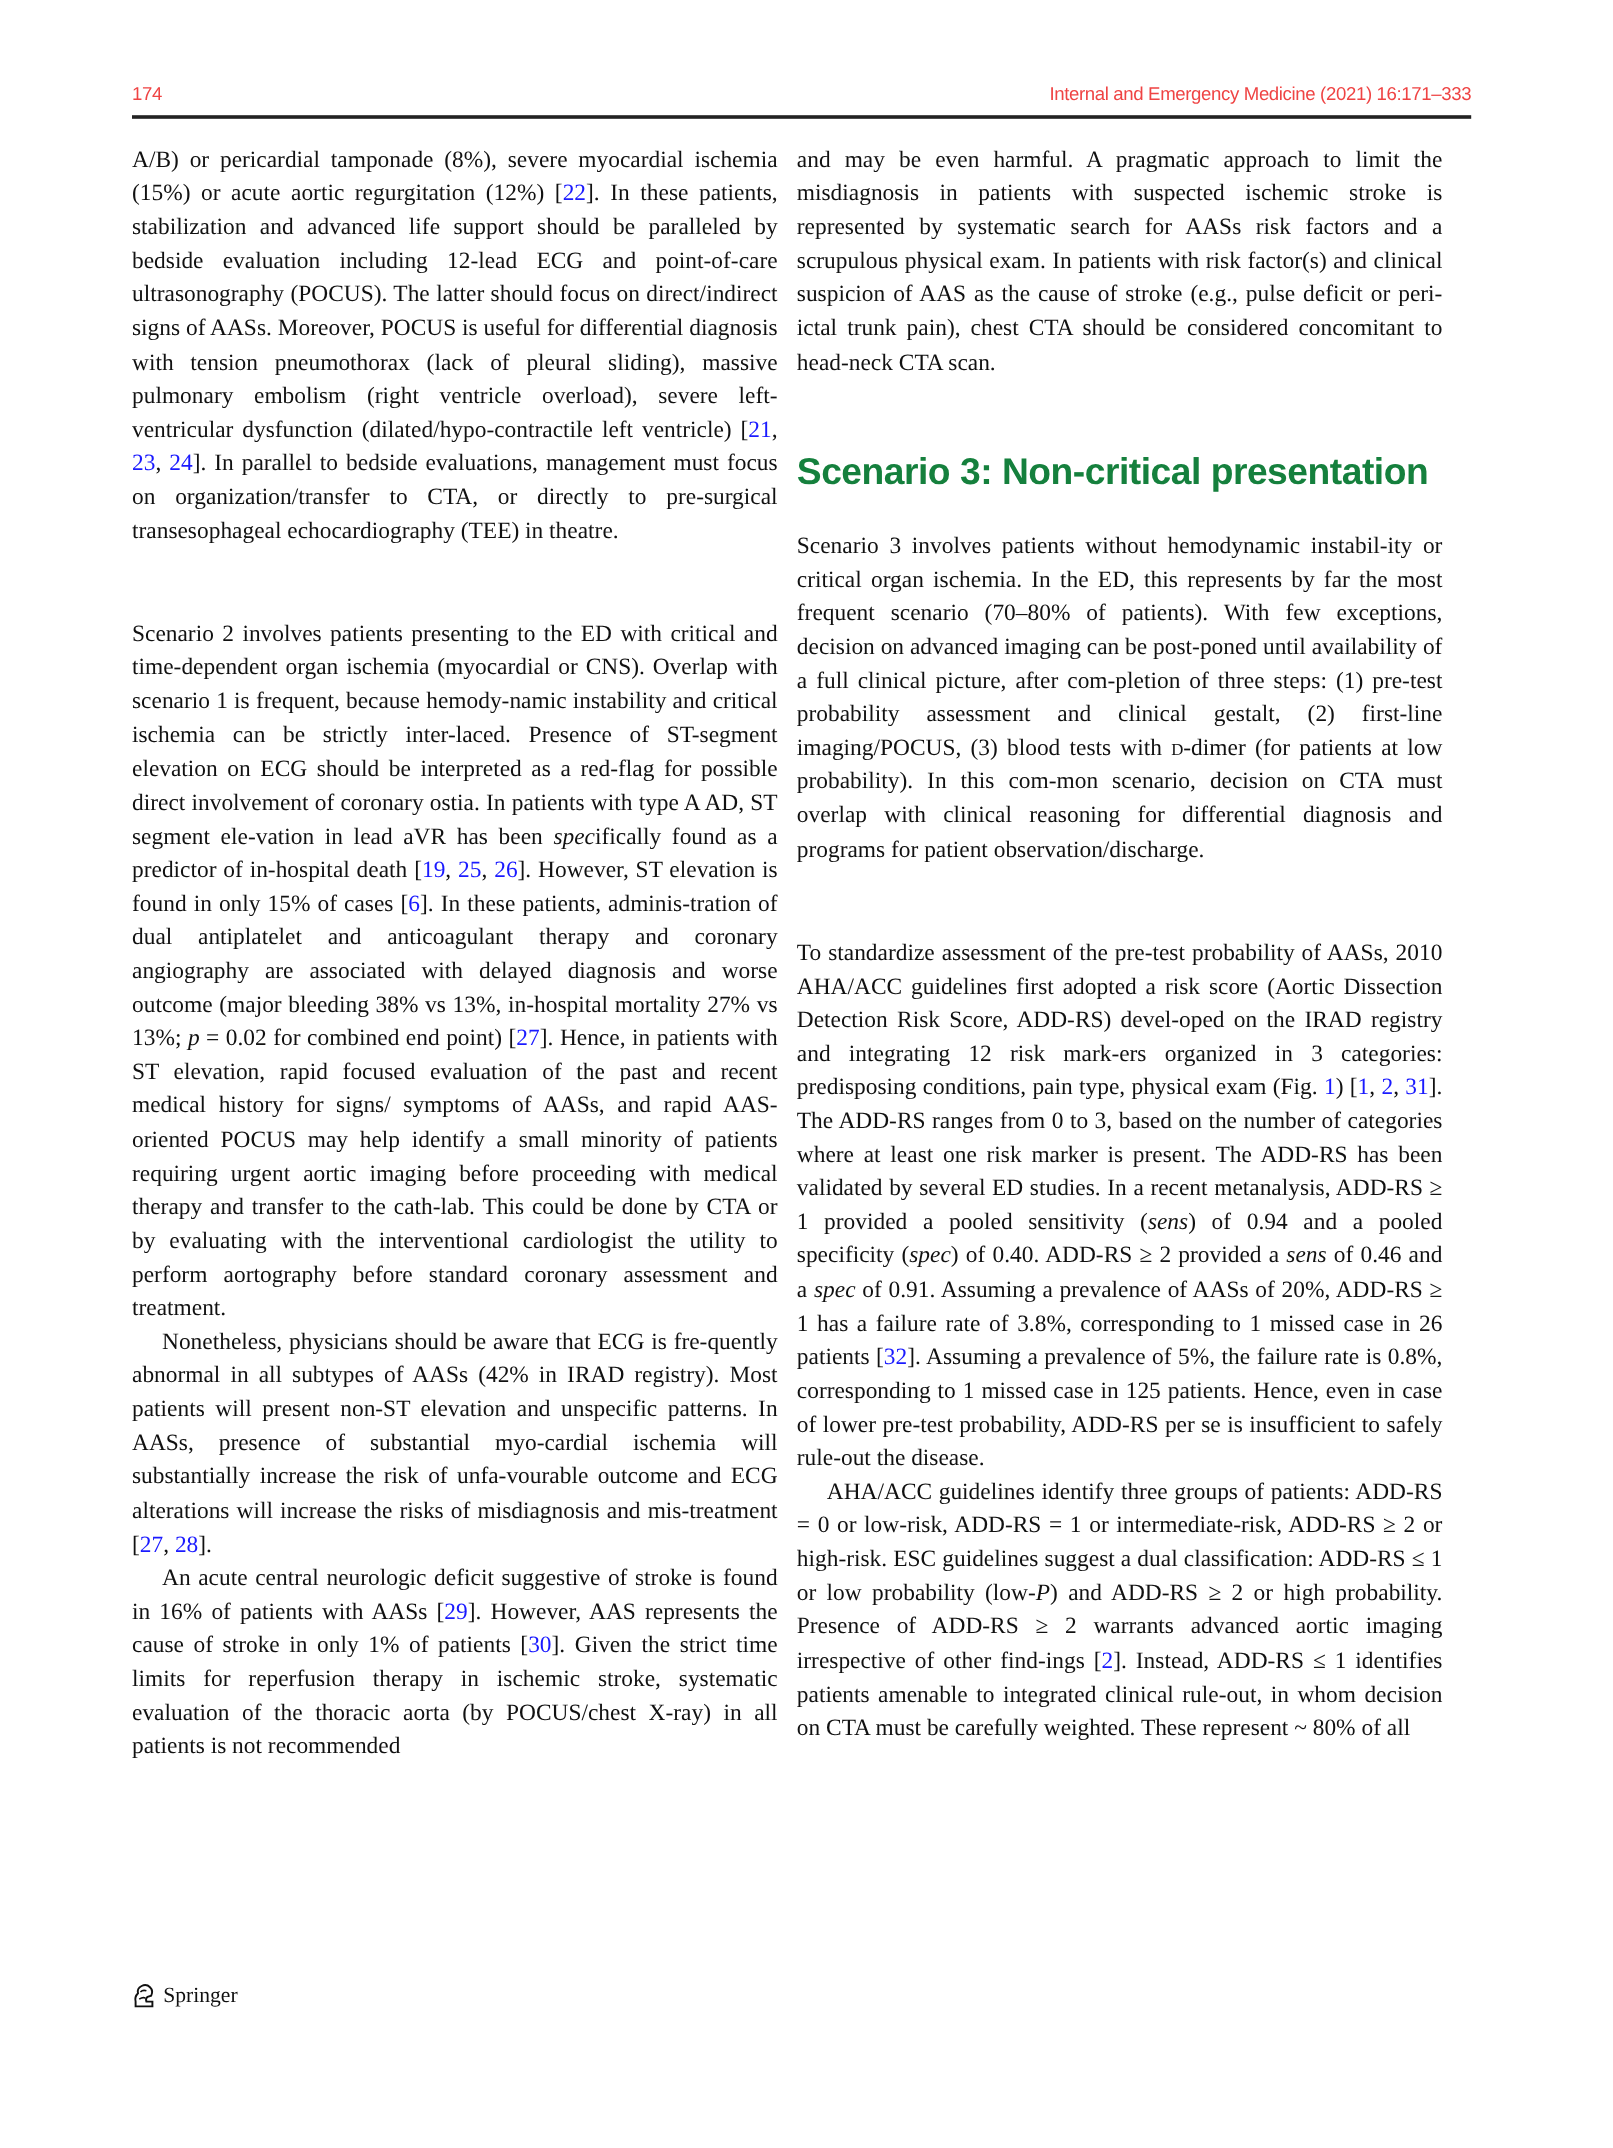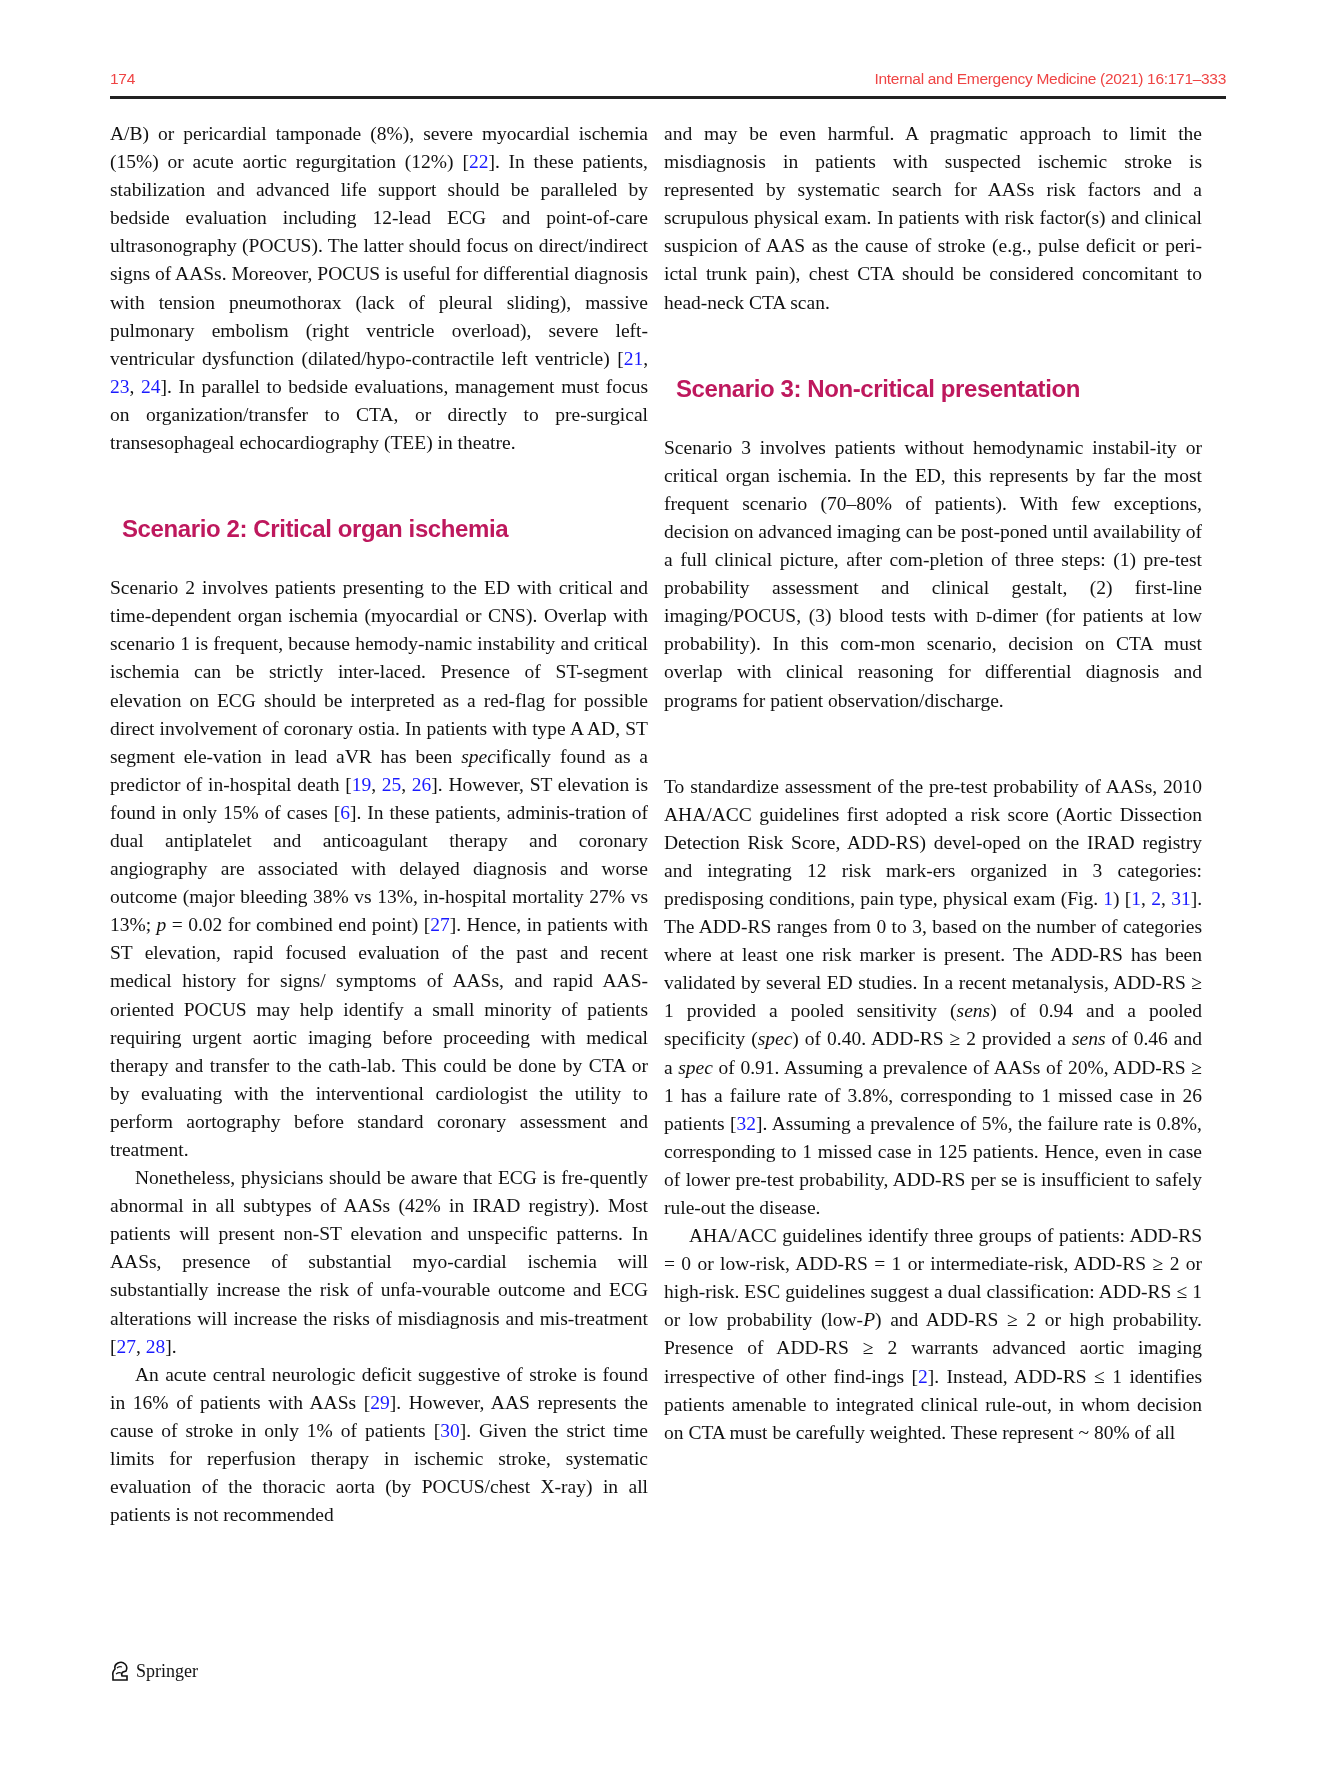--- a/index.html
+++ b/index.html
@@ -9,41 +9,40 @@
             font-family:"Liberation Sans","DejaVu Sans",sans-serif; font-size:15.5px;
             letter-spacing:-0.3px; color:#ef4444; }
   .header .pg { position:absolute; left:0; top:0; }
   .header .journal { position:absolute; right:0; top:0; }
   .rule { position:absolute; left:110px; top:96px; width:1116px; height:2.5px; background:#222; }
   .col { position:absolute; top:120px; width:538px; }
   .col.left { left:110px; }
   .col.right { left:664px; }
   p { margin:0; font-size:19.5px; line-height:28.1px; text-align:justify; hyphens:manual; }
   p.indent { text-indent:25px; }
-  h2 { margin:12px; font-family:"Liberation Sans","DejaVu Sans",sans-serif; font-weight:bold;
-       font-size:24px; letter-spacing:-0.4px; color:#be185d; }
+  h2 { margin:0; font-family:"Liberation Sans","DejaVu Sans",sans-serif; font-weight:bold;
+       font-size:31px; letter-spacing:-0.4px; color:#15803d; }
   .ref { color:#1a1aff;font-family:Liberation Serif, serif; }
   .sc { font-variant:small-caps; }
-  .footer { position:absolute; left:110px; top:1652px; height:30px; display:flex; align-items:flex-end;
+  .footer { position:absolute; left:110px; top:1652px; height:30px; display:flex; align-items:flex-start;
             font-family:"Liberation Serif",serif; font-size:18px; color:#111; }
   .footer svg { margin-right:6px; }
 </style>
 </head>
 <body>
 
 <div class="header">
   <span class="pg">174</span>
   <span class="journal">Internal and Emergency Medicine (2021) 16:171–333</span>
 </div>
 <div class="rule"></div>
 
 <div class="col left">
   <p style="margin-bottom:58px;"><span>A/B) or pericardial tamponade (8%), severe myocardial ischemia (15%) or acute aortic regurgitation (12%) [</span><a class="ref">22</a><span>]. In these patients, stabilization and advanced life support should be paralleled by bedside evaluation including 12-lead ECG and point-of-care ultrasonography (POCUS). The latter should focus on direct/indirect signs of AASs. Moreover, POCUS is useful for differential diagnosis with tension pneumothorax (lack of pleural sliding), massive pulmonary embolism (right ventricle overload), severe left-ventricular dysfunction (dilated/hypo-contractile left ventricle) [</span><a class="ref">21</a><span>, </span><a class="ref">23</a><span>, </span><a class="ref">24</a><span>]. In parallel to bedside evaluations, management must focus on organization/transfer to CTA, or directly to pre-surgical transesophageal echocardiography (TEE) in theatre.</span></p>
 
-  <h2 style="margin-bottom:31px;">Scenario 2: Critical organ ischemia</h2>
 
   <p><span>Scenario 2 involves patients presenting to the ED with critical and time-dependent organ ischemia (myocardial or CNS). Overlap with scenario 1 is frequent, because hemody-namic instability and critical ischemia can be strictly inter-laced. Presence of ST-segment elevation on ECG should be interpreted as a red-flag for possible direct involvement of coronary ostia. In patients with type A AD, ST segment ele-vation in lead aVR has been </span><em>spec</em><span>ifically found as a predictor of in-hospital death [</span><a class="ref">19</a><span>, </span><a class="ref">25</a><span>, </span><a class="ref">26</a><span>]. However, ST elevation is found in only 15% of cases [</span><a class="ref">6</a><span>]. In these patients, adminis-tration of dual antiplatelet and anticoagulant therapy and coronary angiography are associated with delayed diagnosis and worse outcome (major bleeding 38% vs 13%, in-hospital mortality 27% vs 13%; </span><em>p</em><span> = 0.02 for combined end point) [</span><a class="ref">27</a><span>]. Hence, in patients with ST elevation, rapid focused evaluation of the past and recent medical history for signs/ symptoms of AASs, and rapid AAS-oriented POCUS may help identify a small minority of patients requiring urgent aortic imaging before proceeding with medical therapy and transfer to the cath-lab. This could be done by CTA or by evaluating with the interventional cardiologist the utility to perform aortography before standard coronary assessment and treatment.</span></p>
 
   <p class="indent"><span>Nonetheless, physicians should be aware that ECG is fre-quently abnormal in all subtypes of AASs (42% in IRAD registry). Most patients will present non-ST elevation and unspecific patterns. In AASs, presence of substantial myo-cardial ischemia will substantially increase the risk of unfa-vourable outcome and ECG alterations will increase the risks of misdiagnosis and mis-treatment [</span><a class="ref">27</a><span>, </span><a class="ref">28</a><span>].</span></p>
 
   <p class="indent"><span>An acute central neurologic deficit suggestive of stroke is found in 16% of patients with AASs [</span><a class="ref">29</a><span>]. However, AAS represents the cause of stroke in only 1% of patients [</span><a class="ref">30</a><span>]. Given the strict time limits for reperfusion therapy in ischemic stroke, systematic evaluation of the thoracic aorta (by POCUS/chest X-ray) in all patients is not recommended</span></p>
 </div>
 
 <div class="col right">
   <p style="margin-bottom:58px;">and may be even harmful. A pragmatic approach to limit the misdiagnosis in patients with suspected ischemic stroke is represented by systematic search for AASs risk factors and a scrupulous physical exam. In patients with risk factor(s) and clinical suspicion of AAS as the cause of stroke (e.g., pulse deficit or peri-ictal trunk pain), chest CTA should be considered concomitant to head-neck CTA scan.</p>

